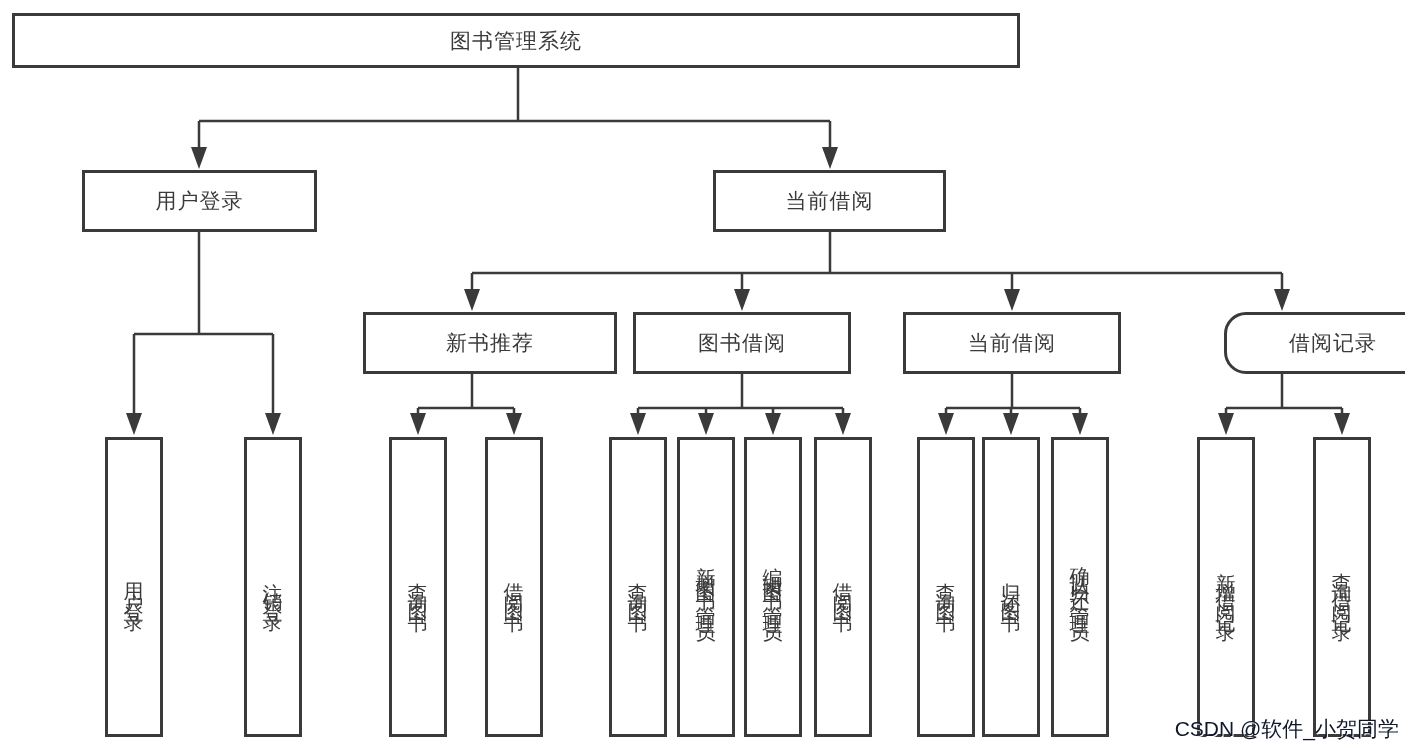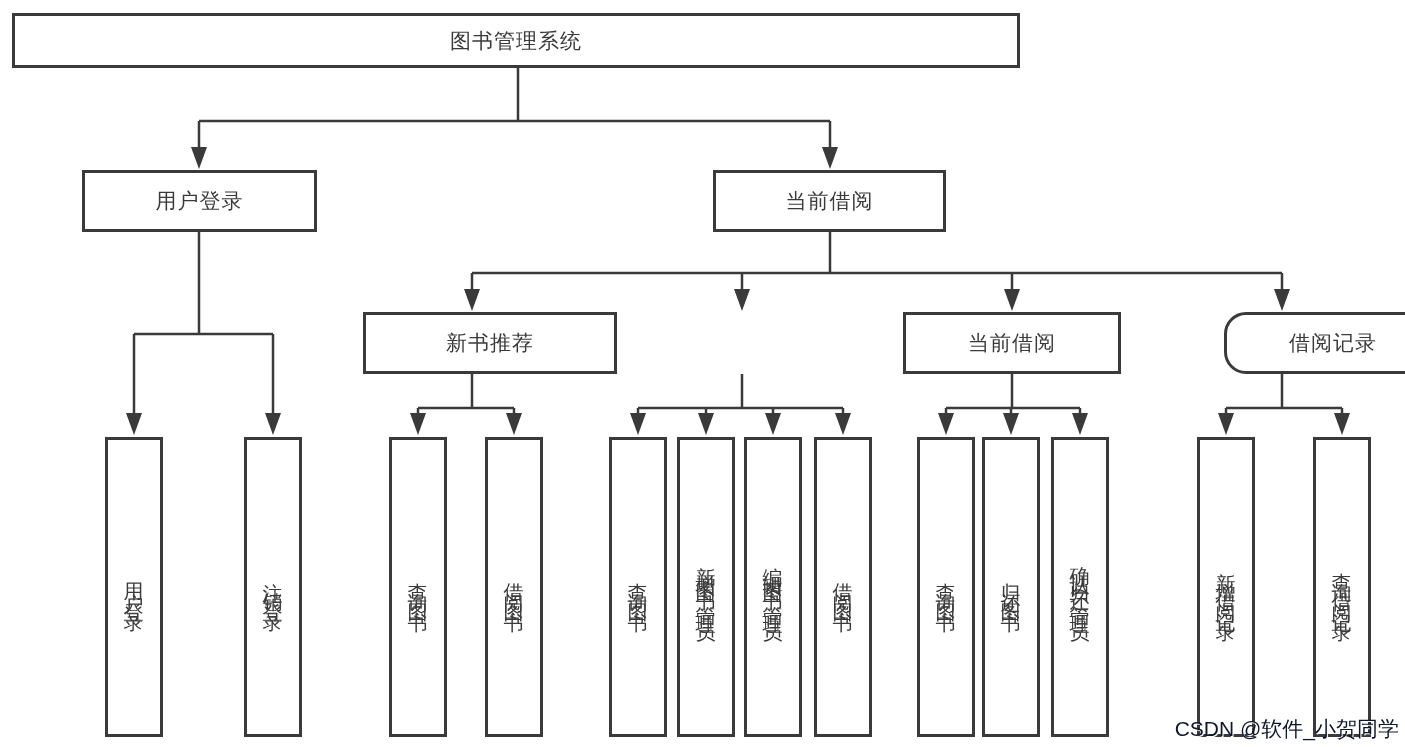--- a/index.html
+++ b/index.html
@@ -109,20 +109,21 @@
       <polygon points="1334,413 1350,413 1342,435"></polygon>
     </g>
   </svg>
 
   <div class="node node-h" style="left:12px; top:13px; width:1008px; height:55px;">图书管理系统</div>
 
   <div class="node node-h" style="left:82px; top:170px; width:235px; height:62px;">用户登录</div>
   <div class="node node-h" style="left:713px; top:170px; width:233px; height:62px;">当前借阅</div>
 
   <div class="node node-h" style="left:363px; top:312px; width:254px; height:62px;">新书推荐</div>
+  <div class="node node-h" style="left:633px; top:312px; width:218px; height:62px;">图书借阅</div>
   <div class="node node-h" style="left:903px; top:312px; width:218px; height:62px;">当前借阅</div>
   <div class="node node-h" style="left:1224px; top:312px; width:218px; height:62px;border-radius:22px;">借阅记录</div>
 
   <div class="node node-v" style="left:105px; top:437px; width:58px; height:300px;">
     <span class="vlabel">用户登录</span>
   </div>
   <div class="node node-v" style="left:244px; top:437px; width:58px; height:300px;">
     <span class="vlabel">注销登录</span>
   </div>
 

